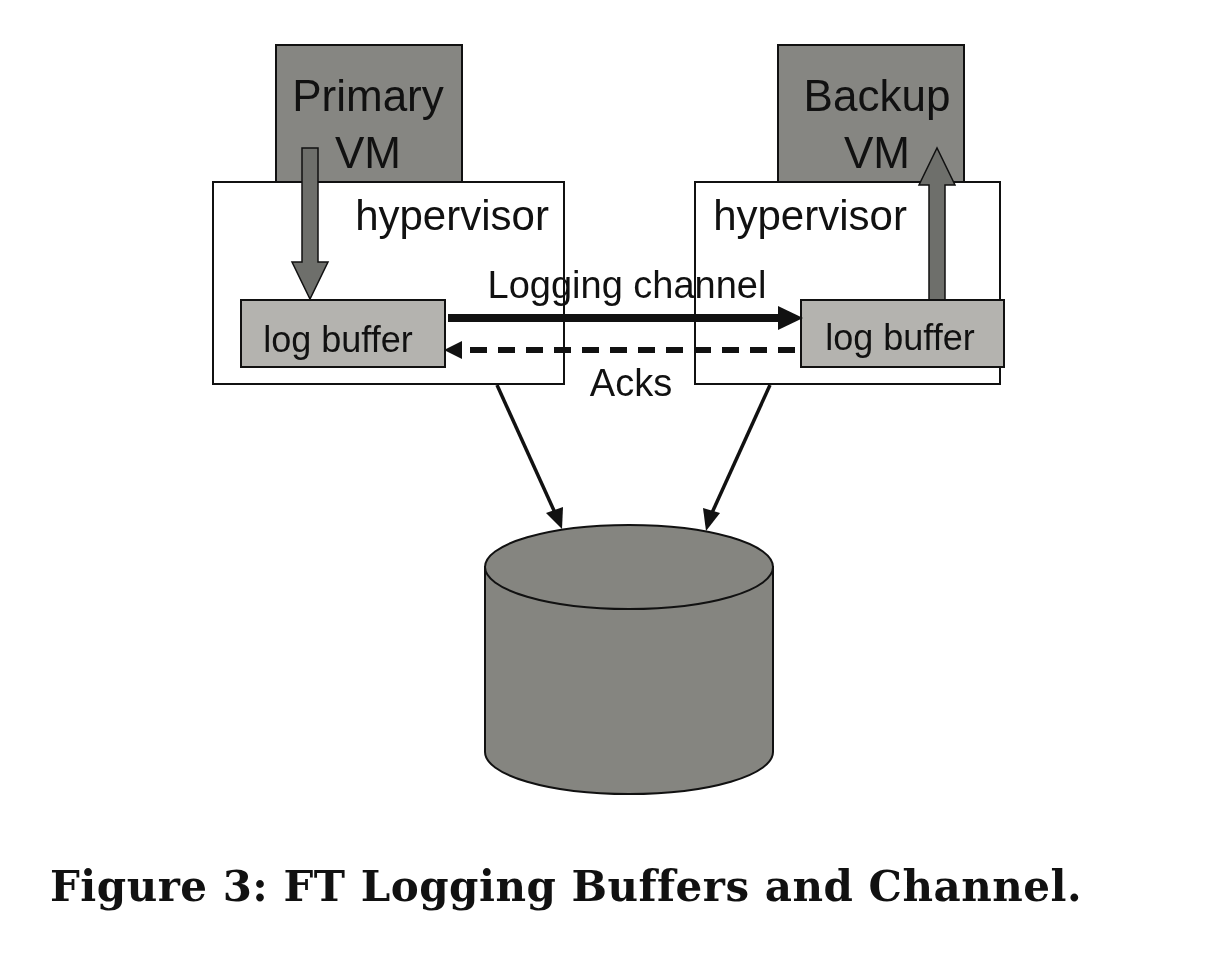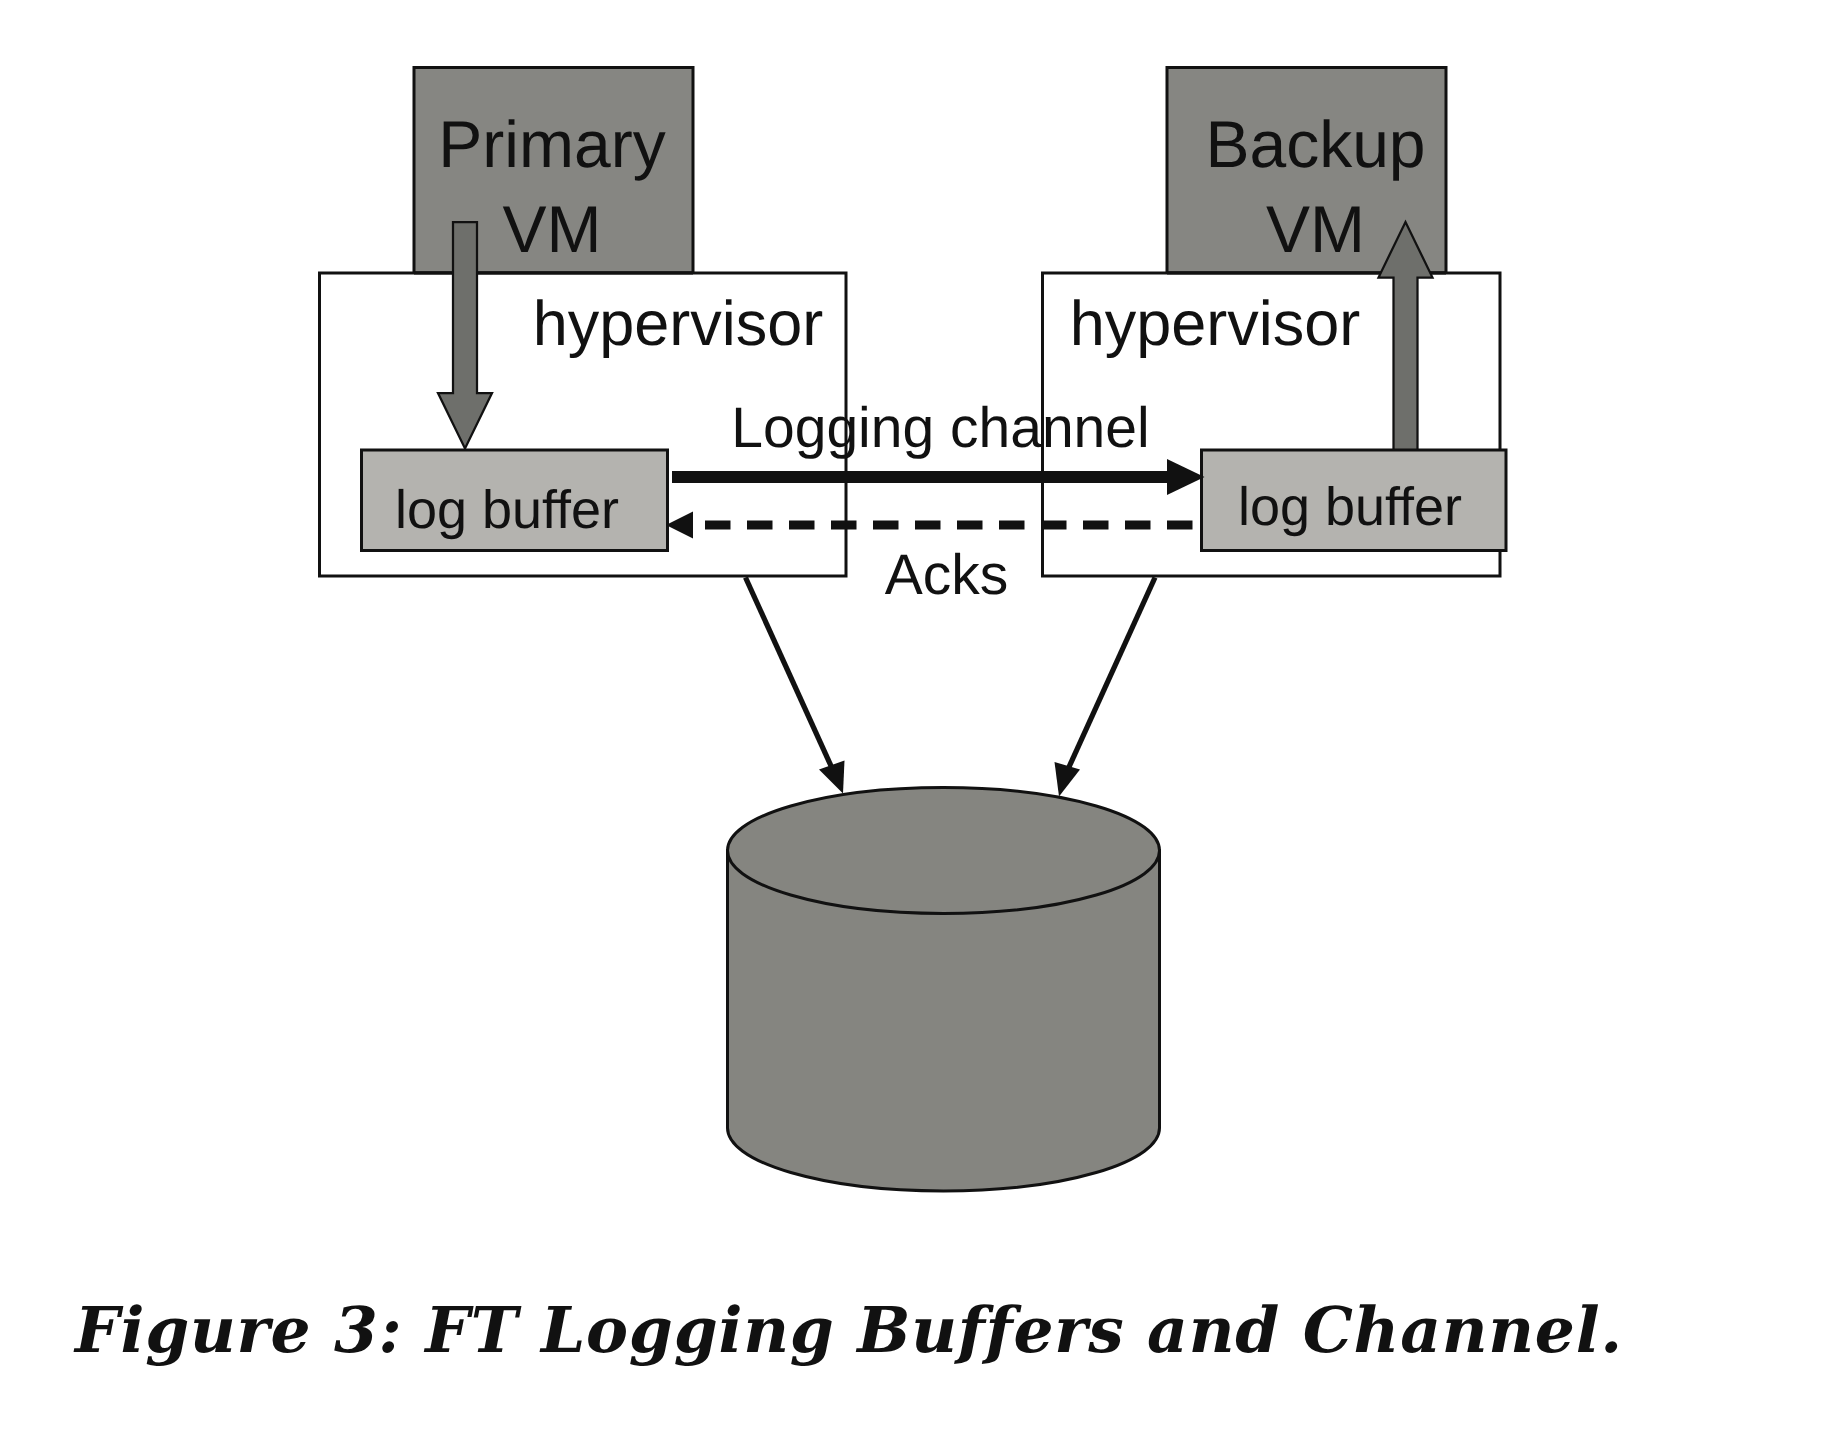--- a/index.html
+++ b/index.html
@@ -4,21 +4,20 @@
 <style>
   html, body { margin: 0; padding: 0; background: #ffffff; }
   body { width: 1215px; height: 955px; position: relative; overflow: hidden; }
   svg { position: absolute; left: 0; top: 0; }
   .sans { font-family: "Liberation Sans", sans-serif; fill: #111111; }
   .caption {
     position: absolute; left: 50px; top: 862px;
     font-family: "DejaVu Serif", serif; font-weight: bold;
     font-size: 42px; color: #111111; white-space: nowrap;
     letter-spacing: 0.5px;
-    font-style: italic;
   }
 </style>
 </head>
 <body>
 
 <svg width="1215" height="955" viewBox="0 0 1215 955">
   <defs>
     <marker id="arrow-solid" markerWidth="10" markerHeight="10" refX="9" refY="5" orient="auto" markerUnits="userSpaceOnUse">
       <path d="M0,0 L10,5 L0,10 z" fill="#111"></path>
     </marker>

